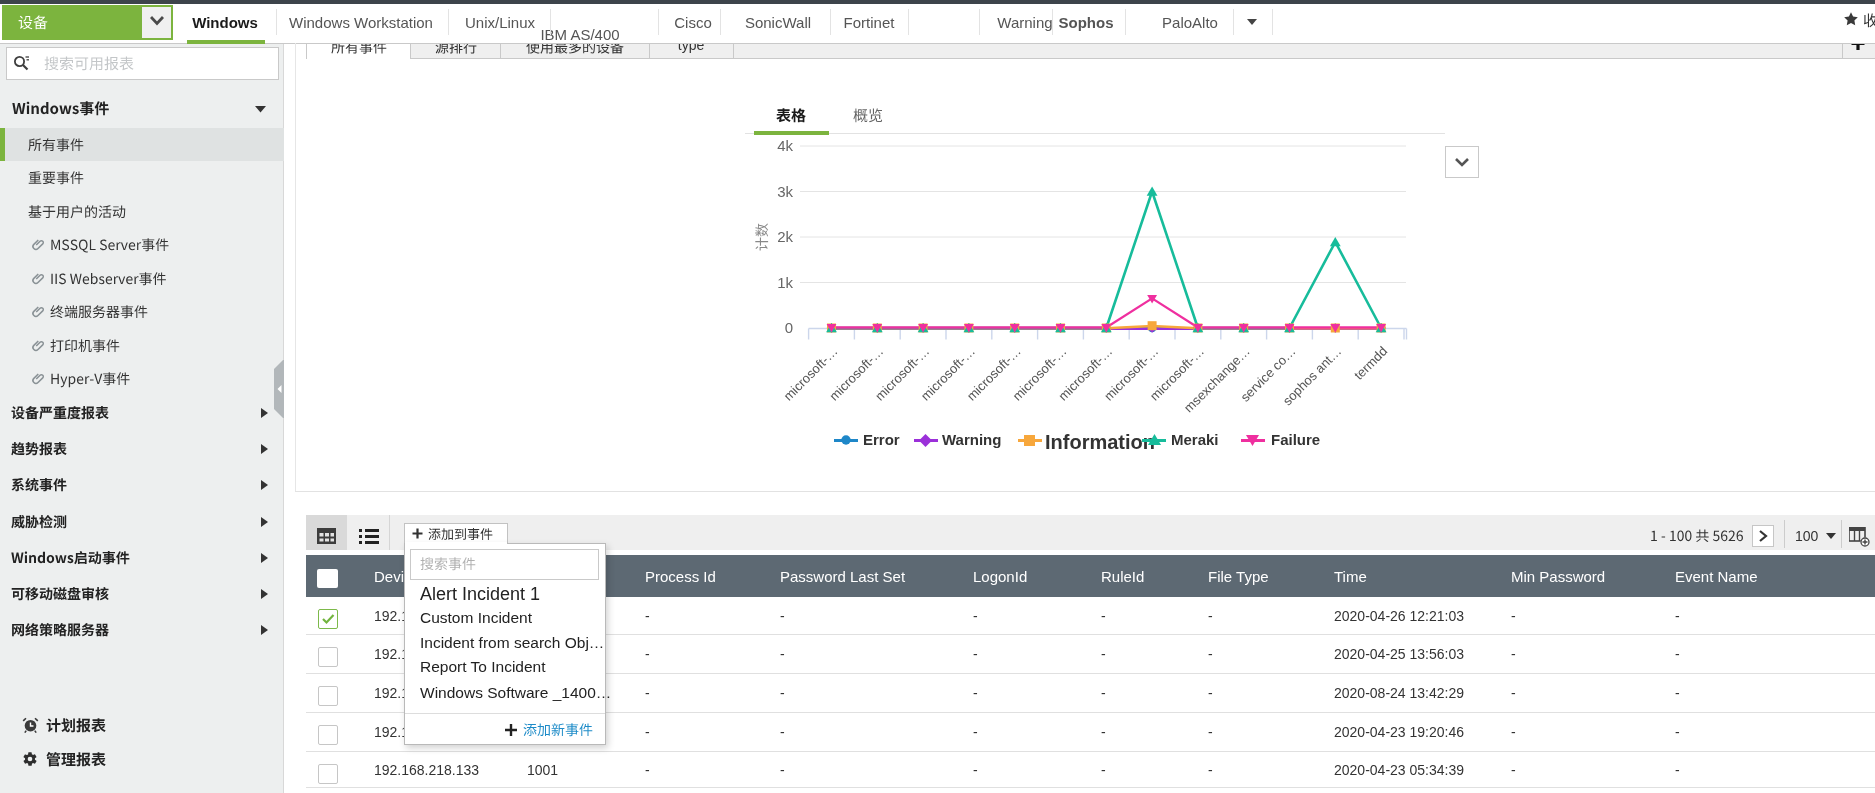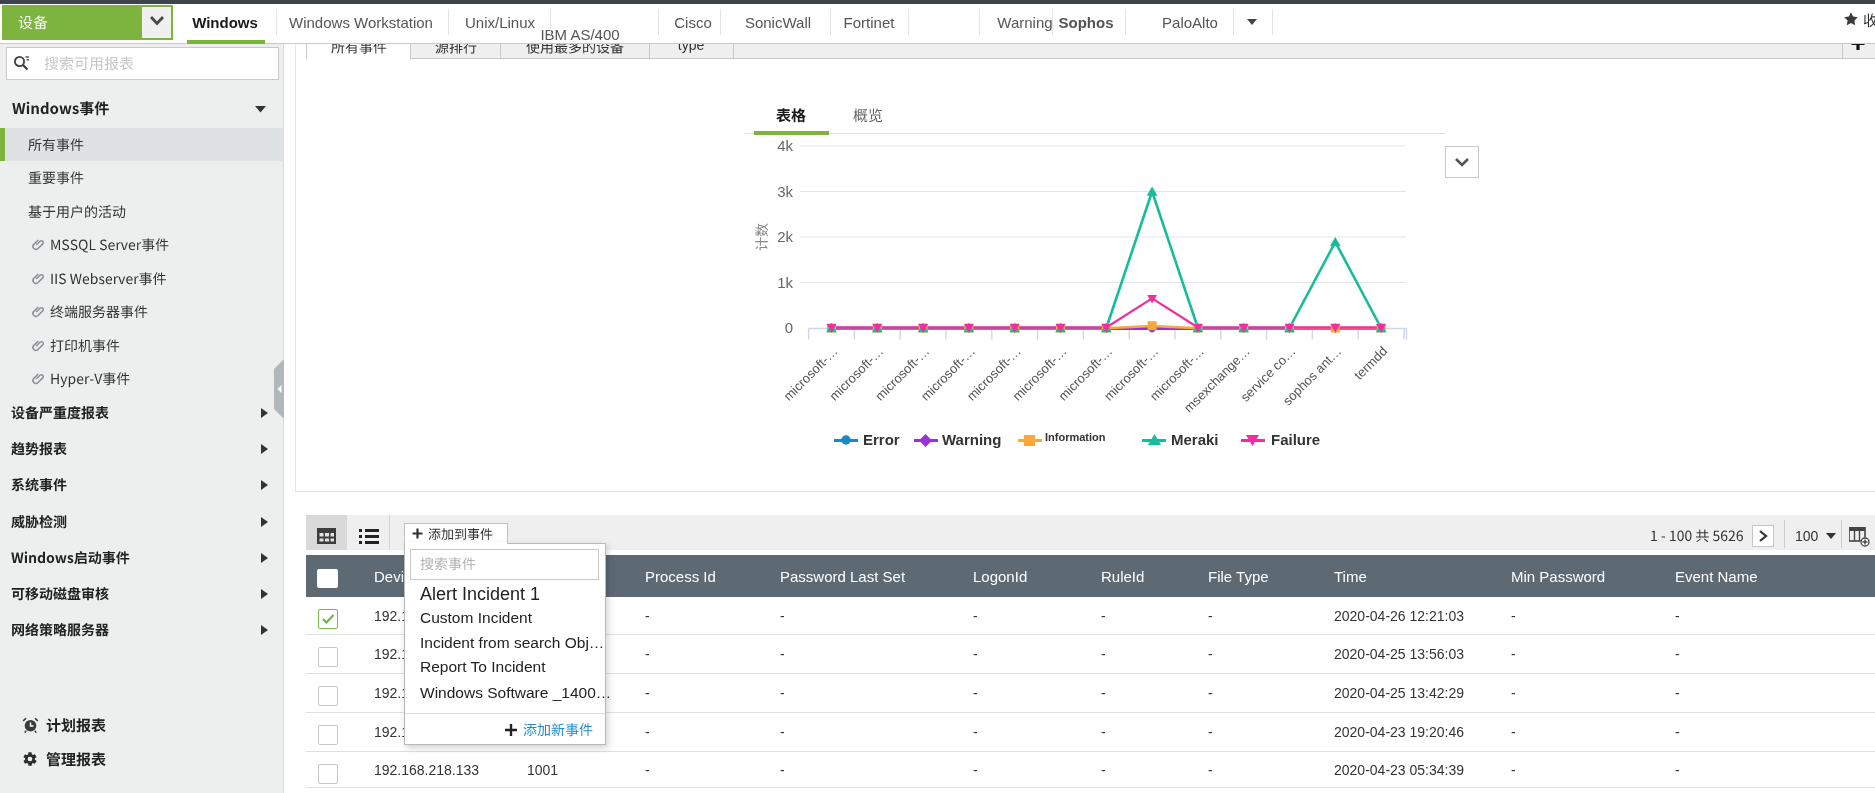--- a/index.html
+++ b/index.html
@@ -328,21 +328,21 @@
 <div class="abs" style="left:863px;top:431px;font-size:15px;font-weight:bold;color:#333">Error</div>
 <div class="abs" style="left:913.5px;top:438.5px;width:24px;height:3px;background:#9b30d9"></div>
 <svg class="abs" style="left:919.0px;top:433.5px" width="13" height="13">
       <path d="M6.5 0 L13 6.5 L6.5 13 L0 6.5 Z" fill="#9b30d9"></path>
     </svg>
 <div class="abs" style="left:942px;top:431px;font-size:15px;font-weight:bold;color:#333">Warning</div>
 <div class="abs" style="left:1017.5px;top:438.5px;width:24px;height:3px;background:#f7a73c"></div>
 <svg class="abs" style="left:1024.0px;top:434.5px" width="11" height="11">
       <rect width="11" height="11" fill="#f7a73c"></rect>
     </svg>
-<div class="abs" style="left:1045px;top:431px;font-size:11px;font-weight:bold;color:#333">Information</div>
+<div class="abs" style="left:1045px;top:431px;font-size:20px;font-weight:bold;color:#333">Information</div>
 <div class="abs" style="left:1142px;top:438.5px;width:24px;height:3px;background:#17bc9b"></div>
 <svg class="abs" style="left:1147.5px;top:434px" width="13" height="12">
       <path d="M6.5 0 L13 11 L0 11 Z" fill="#17bc9b"></path>
     </svg>
 <div class="abs" style="left:1171px;top:431px;font-size:15px;font-weight:bold;color:#333">Meraki</div>
 <div class="abs" style="left:1240.5px;top:438.5px;width:24px;height:3px;background:#ef2f9f"></div>
 <svg class="abs" style="left:1246.0px;top:435px" width="13" height="12">
       <path d="M0 0 L13 0 L6.5 11 Z" fill="#ef2f9f"></path>
     </svg>
 <div class="abs" style="left:1271px;top:431px;font-size:15px;font-weight:bold;color:#333">Failure</div>
@@ -440,21 +440,21 @@
 <div class="abs" style="left:306px;top:674.0px;width:1569px;height:39.0px;border-bottom:1px solid #e0e0e0;box-sizing:border-box"></div>
 <div class="abs" style="left:318px;top:686.0px;width:20px;height:20px;background:#fff;border:1px solid #c6c6c6;border-radius:2px;box-sizing:border-box"></div>
 <div class="abs" style="left:306px;top:674.0px;height:39.0px;width:1569px">
       <div class="cell" style="line-height:39.0px;left:68px">192.168.218.133</div>
       <div class="cell" style="line-height:39.0px;left:221px">1001</div>
       <div class="cell" style="line-height:39.0px;left:339px">-</div>
       <div class="cell" style="line-height:39.0px;left:474px">-</div>
       <div class="cell" style="line-height:39.0px;left:667px">-</div>
       <div class="cell" style="line-height:39.0px;left:795px">-</div>
       <div class="cell" style="line-height:39.0px;left:902px">-</div>
-      <div class="cell" style="line-height:39.0px;left:1028px">2020-04-25 13:42:29</div>
+      <div class="cell" style="line-height:39.0px;left:1028px">2020-08-24 13:42:29</div>
       <div class="cell" style="line-height:39.0px;left:1205px">-</div>
       <div class="cell" style="line-height:39.0px;left:1369px">-</div>
     </div>
 <div class="abs" style="left:306px;top:713.0px;width:1569px;height:38.8px;border-bottom:1px solid #e0e0e0;box-sizing:border-box"></div>
 <div class="abs" style="left:318px;top:725.0px;width:20px;height:20px;background:#fff;border:1px solid #c6c6c6;border-radius:2px;box-sizing:border-box"></div>
 <div class="abs" style="left:306px;top:713.0px;height:38.8px;width:1569px">
       <div class="cell" style="line-height:38.8px;left:68px">192.168.218.133</div>
       <div class="cell" style="line-height:38.8px;left:221px">1001</div>
       <div class="cell" style="line-height:38.8px;left:339px">-</div>
       <div class="cell" style="line-height:38.8px;left:474px">-</div>

